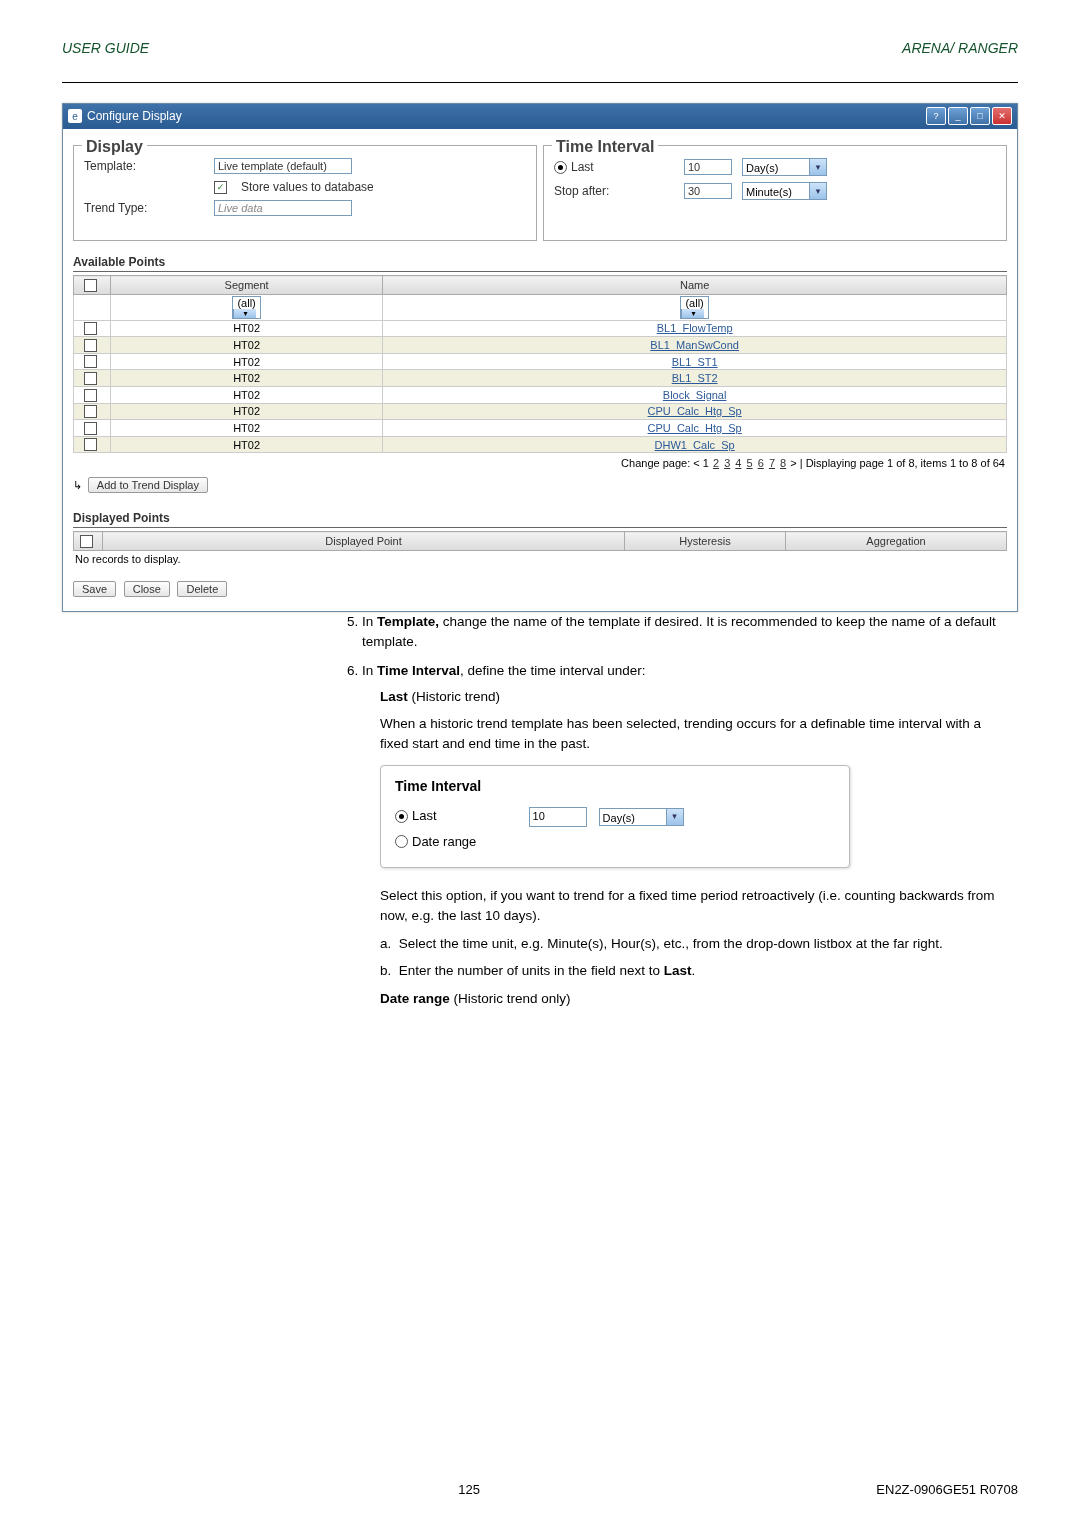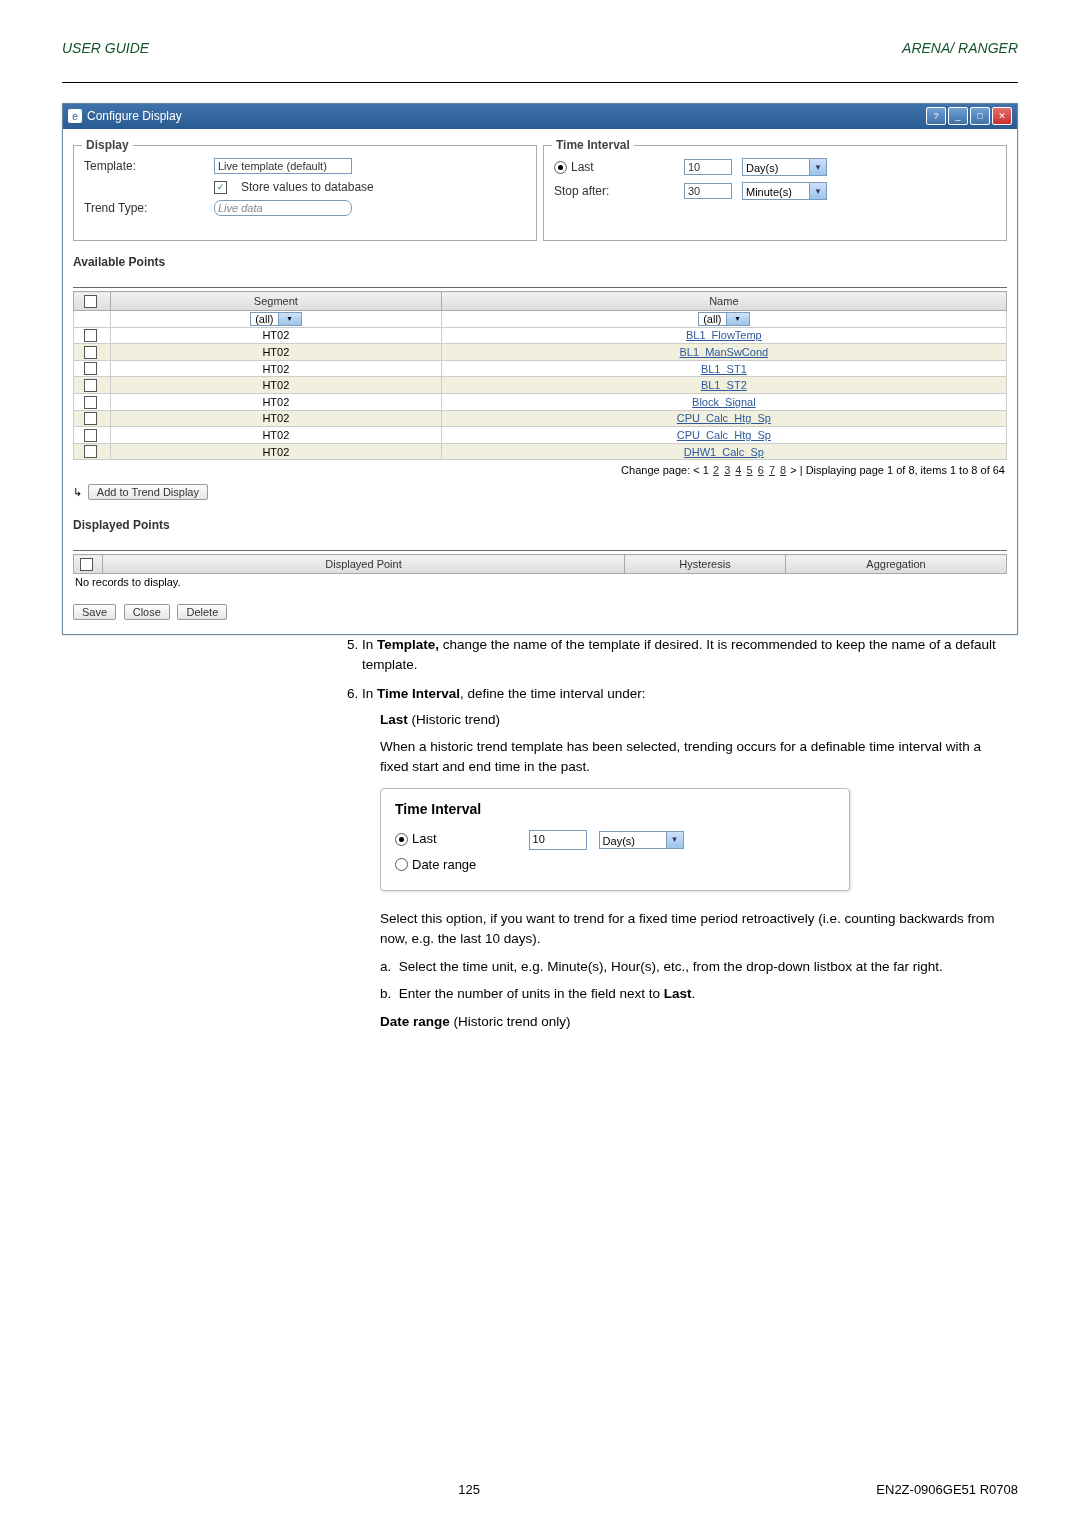--- a/index.html
+++ b/index.html
@@ -67,60 +67,60 @@
   .section {
     flex:1;
     border:1px solid #aaa;
     padding:6px 10px 18px 10px;
     position: relative;
     margin-top:10px;
   }
   .section-title {
     position:absolute; top:-8px; left:8px;
     background:#fff; padding:0 4px;
-    font-weight:bold; font-size:12px; color:#444;
+    font-weight:bold; font-size:16px; color:#444;
   }
   .form-row { display:flex; align-items:center; margin:6px 0; gap:10px; font-size:12px; color:#333;}
   .form-row label { width:120px; }
   .inputlike {
     border:1px solid #7a9cbb; padding:1px 3px; font-size:11px; min-width:130px; background:#fff;
   }
-  .inputlike.ro { color:#888; font-style:italic;border-radius:7px; }
+  .inputlike.ro { color:#888; font-style:italic; }
   .dd {
     border:1px solid #7a9cbb; display:inline-flex; align-items:flex-end;
     background:#fff; font-size:11px;
   }
   .dd input { border:none; width:60px; padding:1px 3px; font-size:11px; }
   .dd .arrow {
     width:16px; height:16px; background:linear-gradient(#cde3f9,#9cc3ea);
     display:flex; align-items:center; justify-content:center; color:#336; font-size:9px;
     border-left:1px solid #7a9cbb;
   }
   .radio { width:11px; height:11px; border:1px solid #555; border-radius:50%; display:inline-flex; align-items:center; justify-content:center; margin-right:4px; vertical-align:middle;}
   .radio.checked::after { content:""; width:5px; height:5px; background:#000; border-radius:50%; }
   .chk { width:11px; height:11px; border:1px solid #555; display:inline-flex; align-items:center; justify-content:center; font-size:9px; color:#2a7a2a; margin-right:4px; vertical-align:middle; background:#fff;}
   .chk.checked::after { content:"✓"; }
 
   .subhead {
     font-weight:bold; font-size:12px; color:#333; margin:14px 0 3px 0;
-    border-bottom:1px solid #666; padding-bottom:18px;
+    border-bottom:1px solid #666; padding-bottom:2px;
   }
 
   .grid-table { width:100%; border-collapse:collapse; font-size:11px; }
   .grid-table th {
     background:linear-gradient(#f2f2f2,#dcdcdc);
     border:1px solid #aaa; padding:2px 0; font-weight:normal; color:#333;
   }
   .grid-table td { border:1px solid #ccc; padding:1px 4px; text-align:center; }
   .grid-table tr.alt td { background:#f1efdd; }
   .grid-table td.link { color:#2c5a9a; text-decoration:underline; }
   .grid-table .chkcell { width:28px; }
   .filter-row td { background:#fff; }
   .filter-dd {
-    display:inline-flex; border:1px solid #7a9cbb; background:#fff;
+    display:inline-flex; border:1px solid #7a9cbb; background:#fff;flex-direction:column;
   }
   .filter-dd span { padding:0 4px; font-size:11px; }
   .filter-dd .arrow { width:14px; background:linear-gradient(#cde3f9,#9cc3ea); display:flex;align-items:center;justify-content:center; font-size:8px; border-left:1px solid #7a9cbb;}
   .paging { font-size:11px; text-align:right; padding:4px 2px; }
   .paging .pglink { text-decoration:underline; color:#333; cursor:pointer; margin:0 1px; }
 
   .action-btn {
     display:inline-block; border:1px solid #999; background:linear-gradient(#fdfdfd,#e6e6e6);
     padding:1px 8px; font-size:11px; color:#333; margin:4px 4px 4px 0; border-radius:2px;
   }

